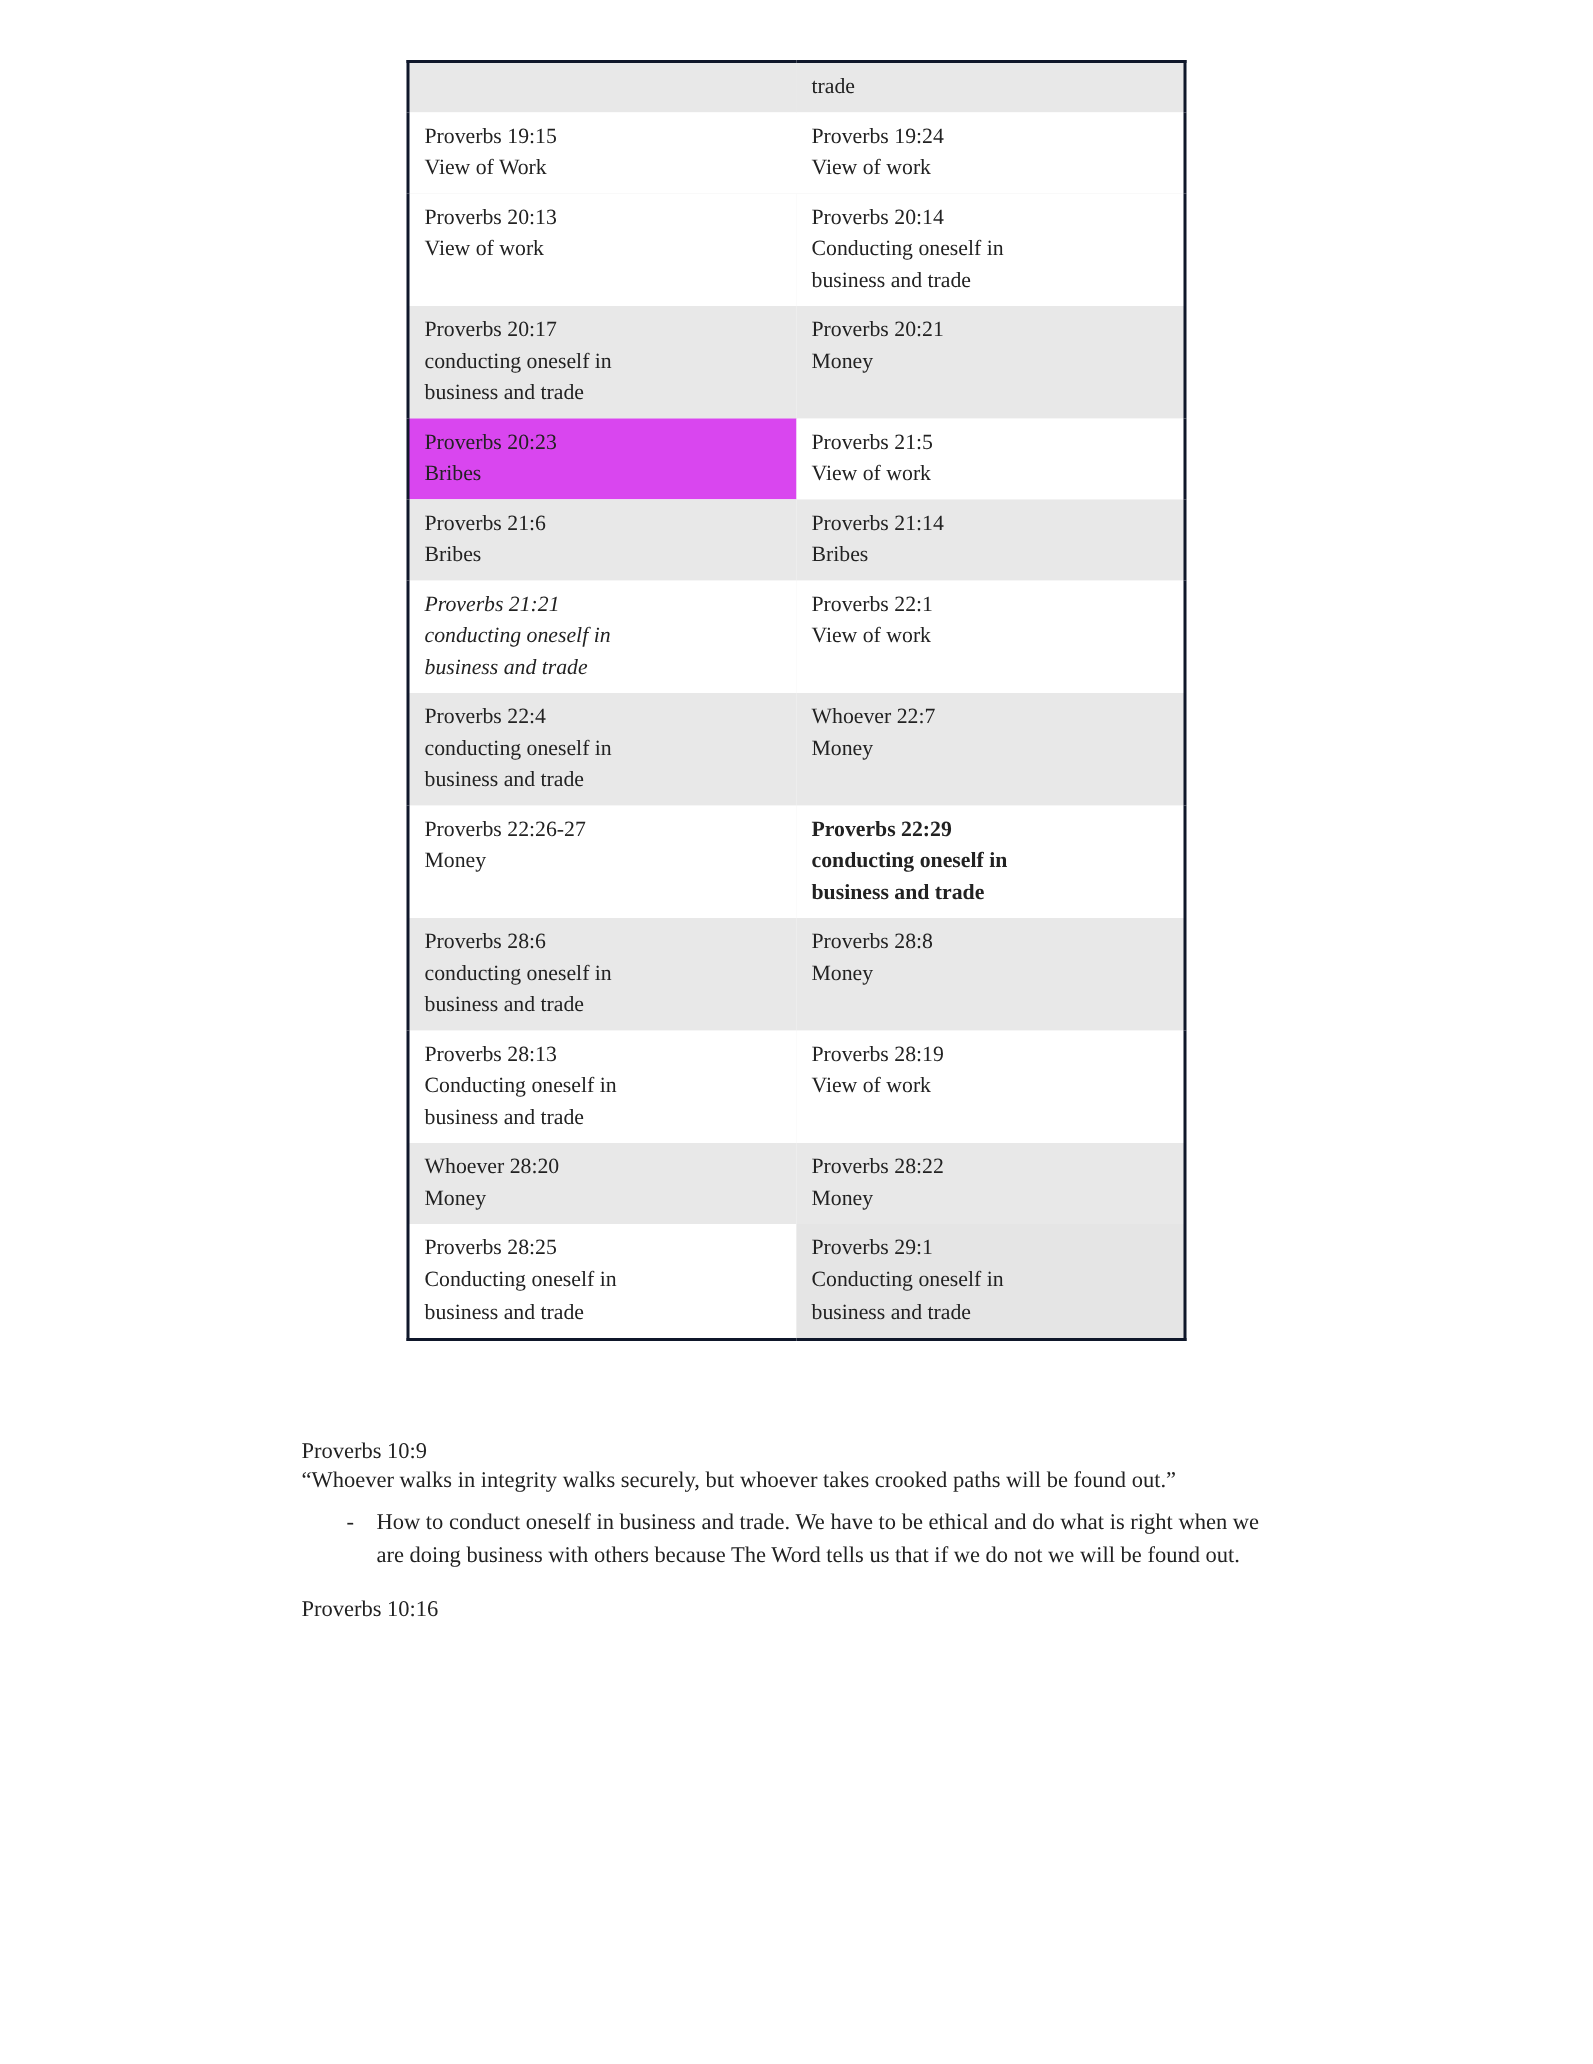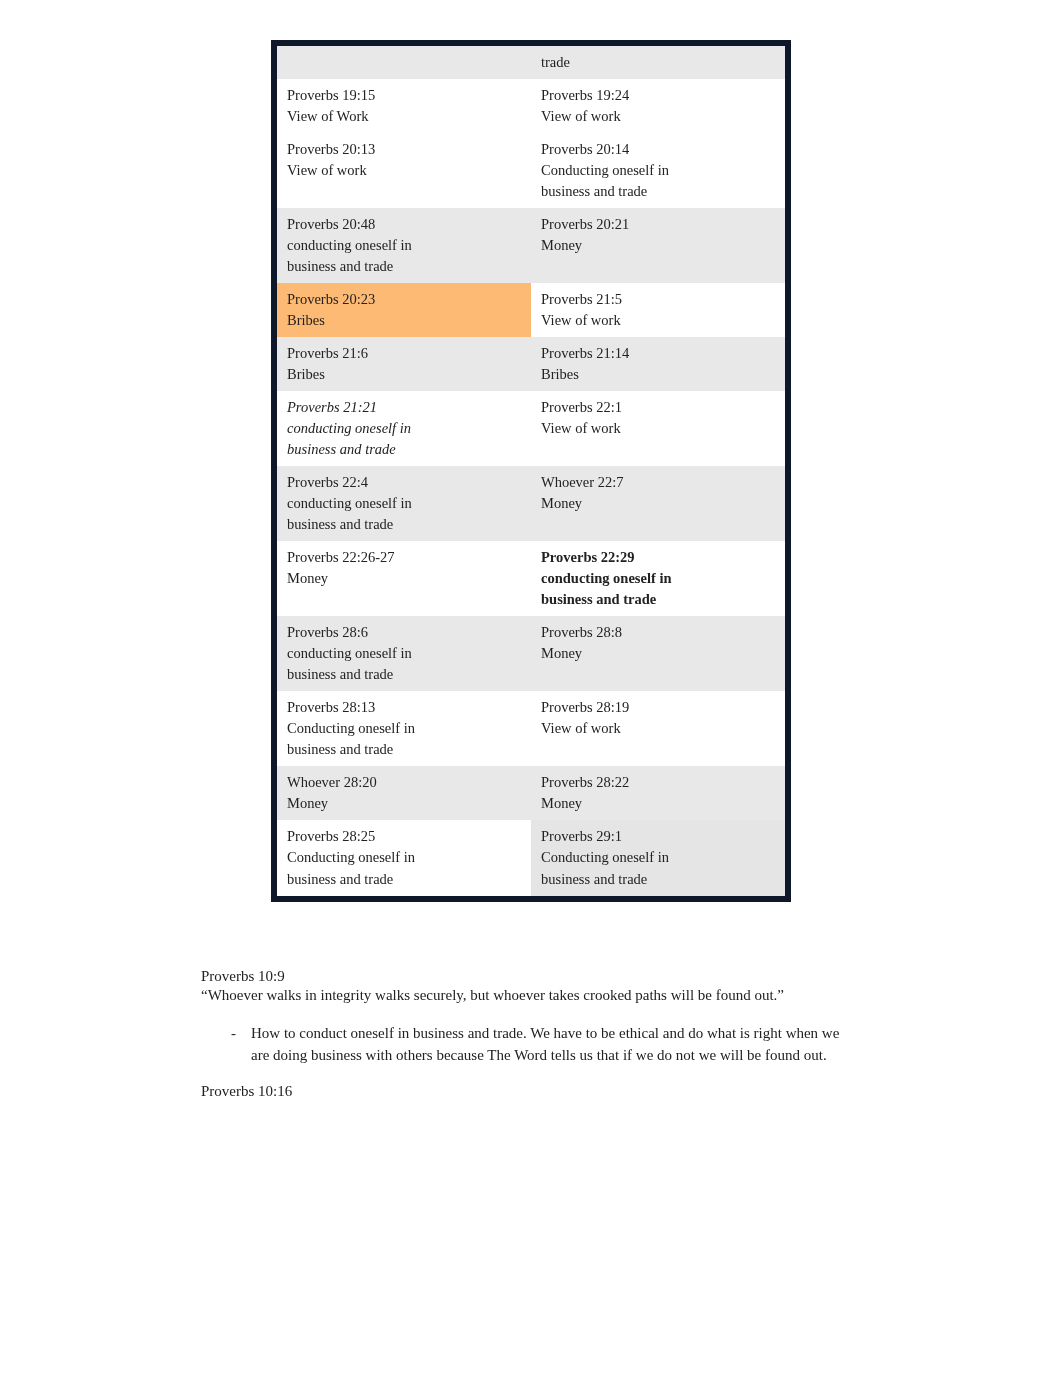--- a/index.html
+++ b/index.html
@@ -10,21 +10,21 @@
       color: #222;
       padding: 40px 60px;
     }
     .table-container {
       margin: 0 auto 40px auto;
       max-width: 520px;
     }
     table {
       width: 100%;
       border-collapse: collapse;
-      border: 6px solid #0f172a;
+      border: 2px solid #0f172a;
     }
     td {
       padding: 6px 10px;
       vertical-align: top;
       width: 50%;
       font-size: 14.5px;
       line-height: 1.45;
       border: none;
     }
     tr:nth-child(odd) {
@@ -39,21 +39,21 @@
       padding-top: 10px;
     }
     .verse-ref {
       font-size: 15px;
       font-weight: normal;
       margin-top: 16px;
       margin-bottom: 2px;
     }
     .verse-quote {
       font-size: 15px;
-      margin-bottom: 18px;
+      margin-bottom: 8px;
     }
     .verse-note {
       margin-left: 40px;
       font-size: 15px;
       padding-left: 10px;
       position: relative;
       line-height: 1.5;
     }
     .verse-note::before {
       content: '-';
@@ -78,28 +78,28 @@
 View of work</td>
         </tr>
         <tr>
           <td style="background: rgb(255, 255, 255); white-space: pre-line;">Proverbs 20:13
 View of work</td>
           <td style="background: rgb(255, 255, 255); white-space: pre-line;">Proverbs 20:14
 Conducting oneself in
 business and trade</td>
         </tr>
         <tr>
-          <td style="background: rgb(232, 232, 232); white-space: pre-line;">Proverbs 20:48
+          <td style="background: rgb(232, 232, 232); white-space: pre-line;">Proverbs 20:17
 conducting oneself in
 business and trade</td>
           <td style="background: rgb(232, 232, 232); white-space: pre-line;">Proverbs 20:21
 Money</td>
         </tr>
         <tr>
-          <td style="background: #fdba74; white-space: pre-line;">Proverbs 20:23
+          <td style="background: #d946ef; white-space: pre-line;">Proverbs 20:23
 Bribes</td>
           <td style="background: rgb(255, 255, 255); white-space: pre-line;">Proverbs 21:5
 View of work</td>
         </tr>
         <tr>
           <td style="background: rgb(232, 232, 232); white-space: pre-line;">Proverbs 21:6
 Bribes</td>
           <td style="background: rgb(232, 232, 232); white-space: pre-line;">Proverbs 21:14
 Bribes</td>
         </tr>

